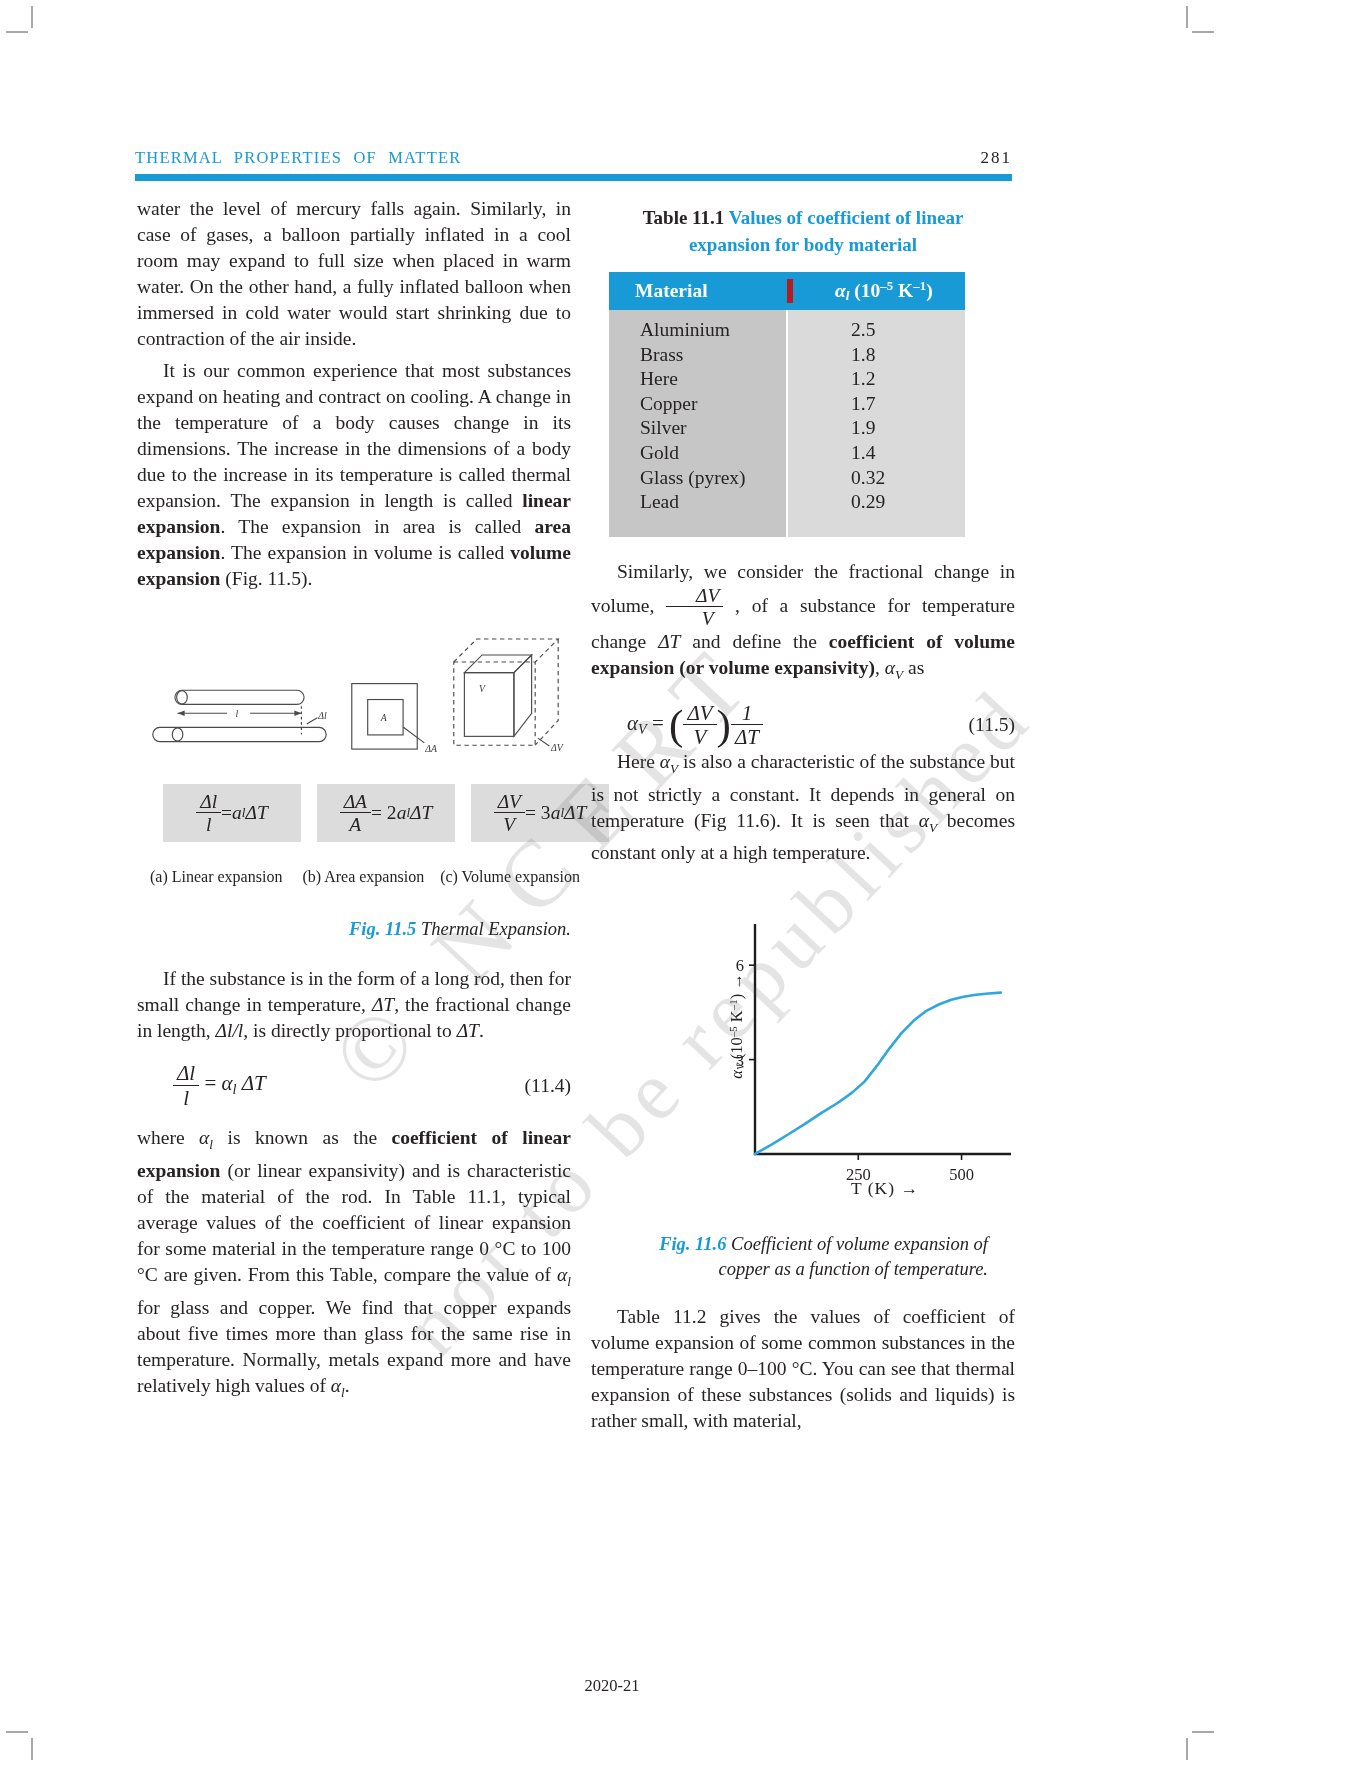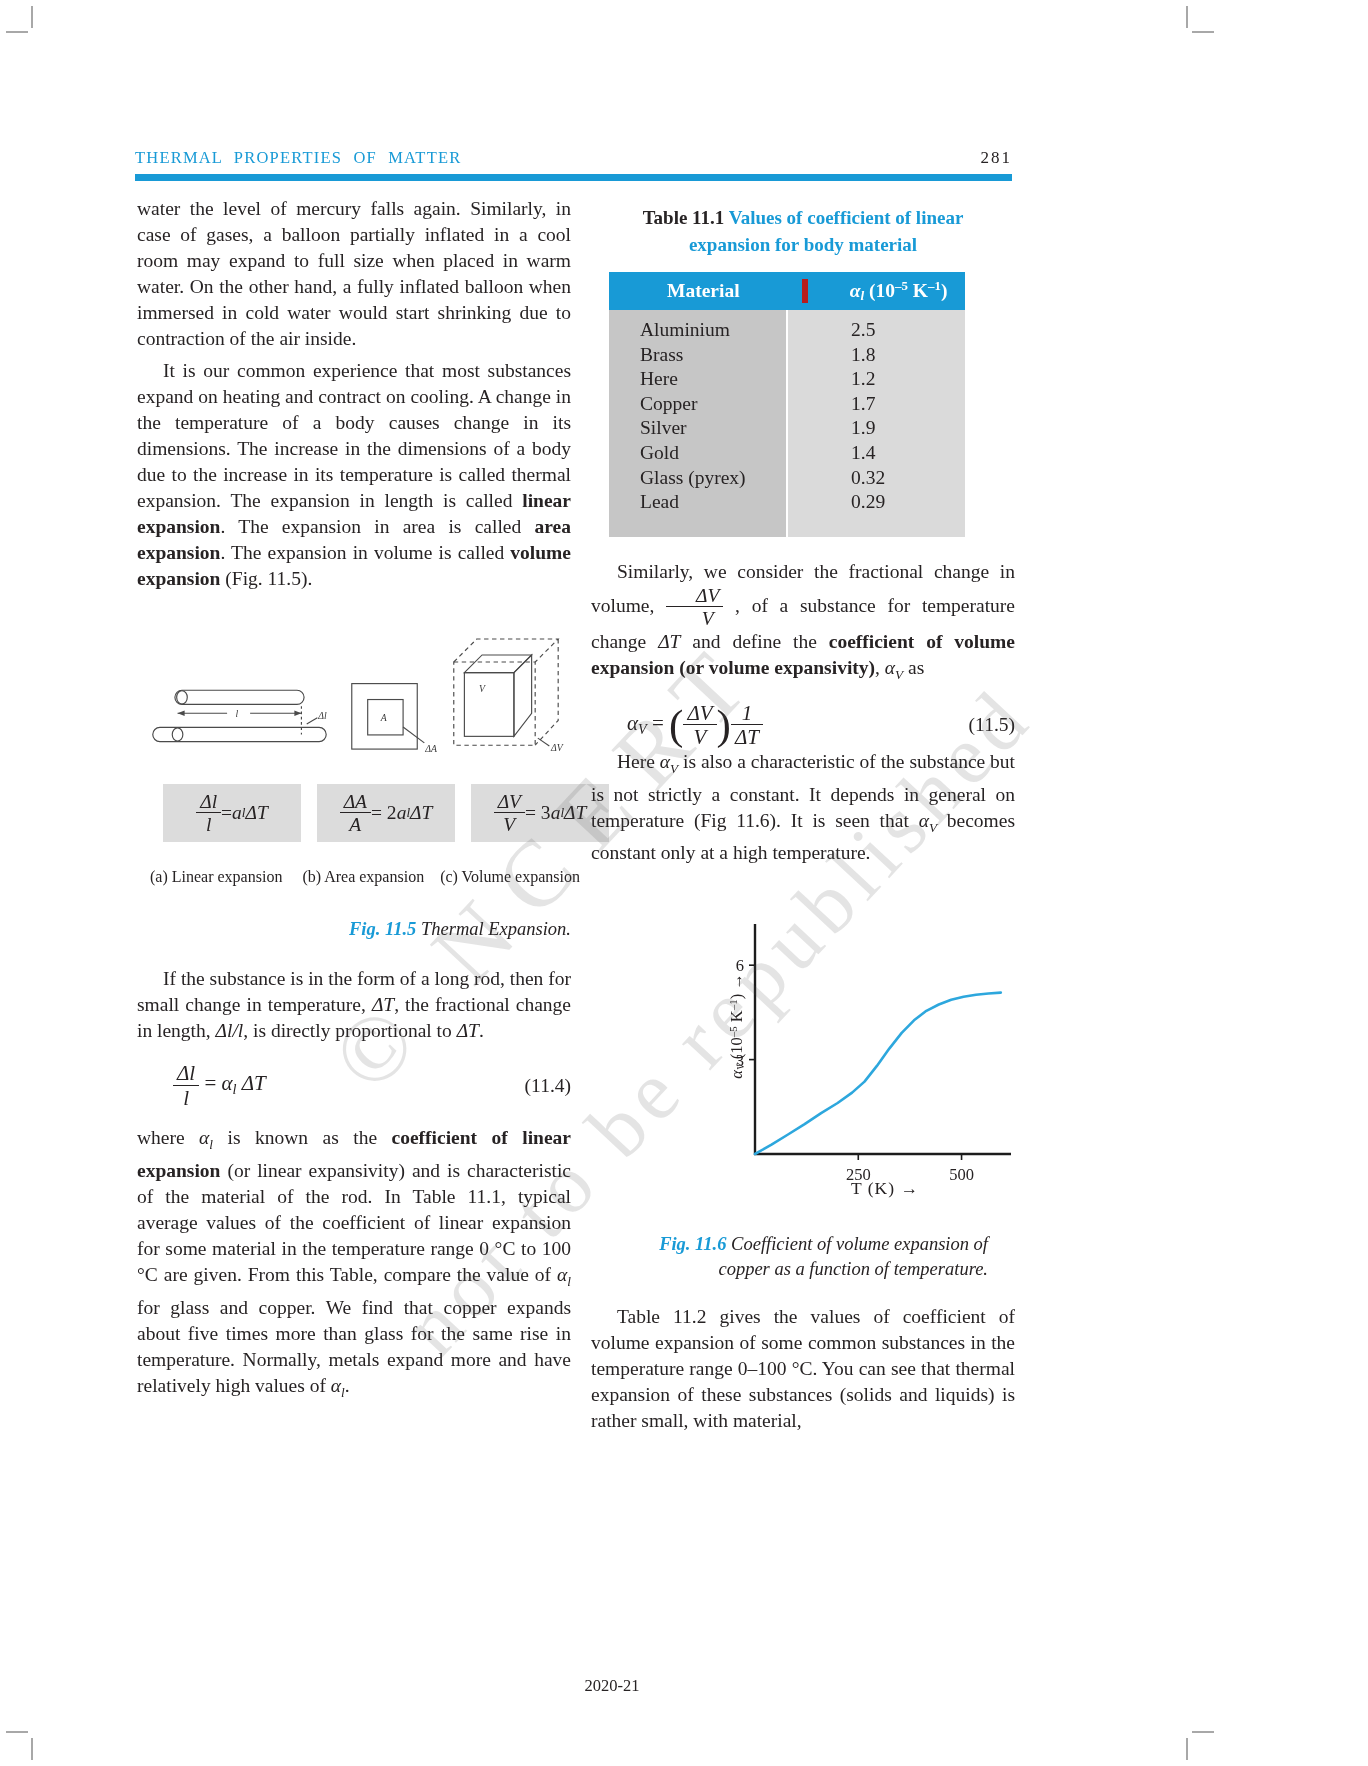--- a/index.html
+++ b/index.html
@@ -66,21 +66,21 @@
   .eq{margin-left:36px;font-size:21px;}
   .eqno{font-size:19.5px;}
   #eq114-row{margin-top:18px;margin-bottom:16px;}
   #eq115-row{margin-top:14px;}
   
   .t11-title{margin-top:8px;text-align:center;font-weight:bold;font-size:19px;line-height:27px;}
   .tpfx{color:#272324;}
   .tblue{color:#189ad6;}
   #t11{margin:14px 0 0 18px;width:356px;}
   .t11-head{display:flex;align-items:center;height:38px;background:#189ad6;color:#fff;font-size:19.5px;font-weight:bold;}
-  .t11-head .h1{width:50%;padding-left:26px;box-sizing:border-box;margin-left:32px;}
+  .t11-head .h1{width:50%;padding-left:26px;box-sizing:border-box;}
   .t11-head .h2{width:50%;padding-left:42px;box-sizing:border-box;border-left:6px solid #b91c1c;}
   .t11-body{
     padding:8px 0 22px;
     background:linear-gradient(to right,#c6c6c6 0,#c6c6c6 calc(50% - 1px),#ffffff calc(50% - 1px),#ffffff calc(50% + 1px),#dadada calc(50% + 1px),#dadada 100%);
   }
   .trow{display:flex;line-height:24.6px;font-size:19.5px;}
   .trow .m{width:50%;padding-left:31px;box-sizing:border-box;}
   .trow .v{width:50%;padding-left:64px;box-sizing:border-box;}
   
   #fig116{position:relative;width:424px;height:302px;margin-top:50px;}

